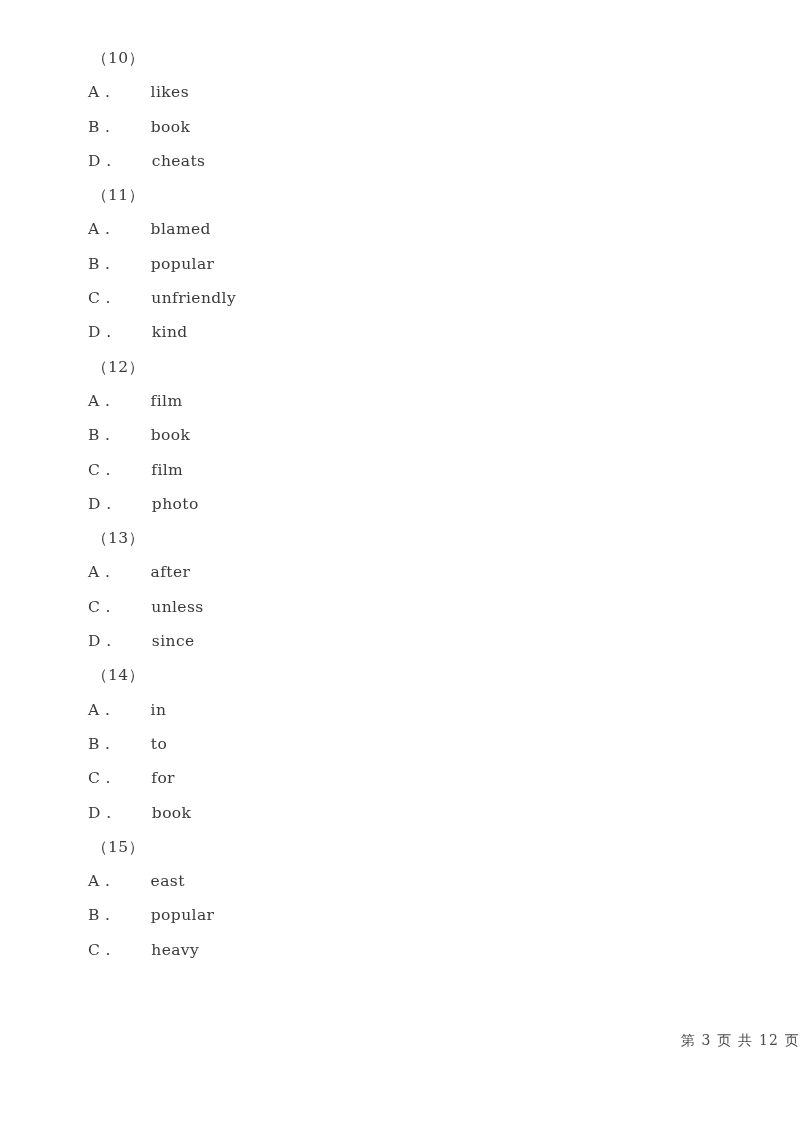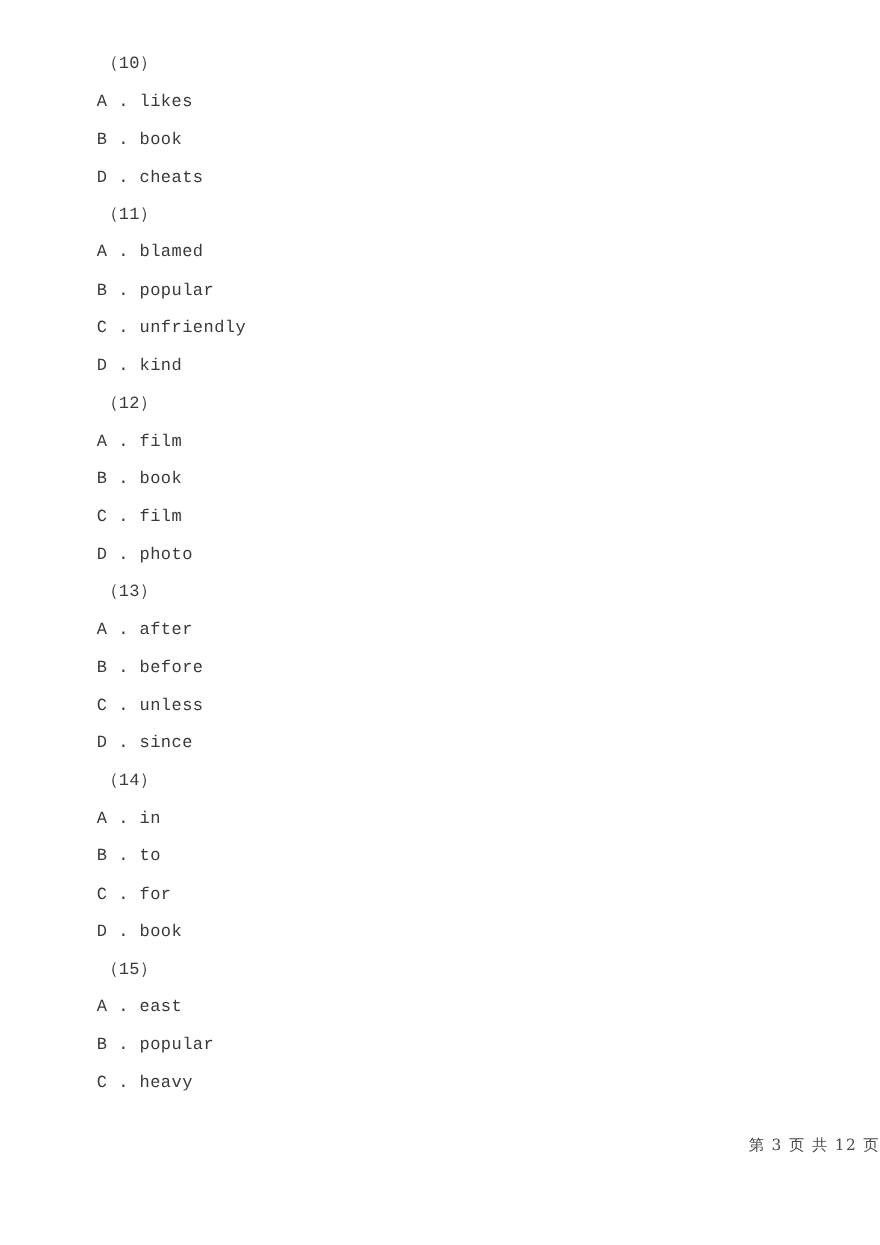--- a/index.html
+++ b/index.html
@@ -19,21 +19,20 @@
   }
   #content {
     position: absolute;
     left: 0;
     top: 0;
     width: 800px;
   }
   .q-group {
     margin: 0;
     padding: 0;
-    font-family: Liberation Mono, monospace;
   }
   .q-label {
     height: 34.3px;
     line-height: 34.3px;
     padding-left: 92px;
     font-size: 15.5px;
     letter-spacing: 0.4px;
     white-space: pre;
     color: #3a3a3a;
   }
@@ -47,20 +46,21 @@
     color: #3a3a3a;
   }
   .opt-letter {
     white-space: pre;
   }
   .opt-sep {
     white-space: pre;
   }
   .opt-text {
     white-space: pre;
+    margin-left: 35px;
   }
   #footer {
     position: absolute;
     left: 0;
     top: 1032px;
     width: 800px;
     text-align: right;
     font-size: 14px;
     letter-spacing: 1.2px;
     color: #4a4a4a;
@@ -90,21 +90,20 @@
       <div class="q-group">
         <div class="q-label">（12）</div>
         <div class="q-option"><span class="opt-letter">A</span><span class="opt-sep"> . </span><span class="opt-text">film</span></div>
         <div class="q-option"><span class="opt-letter">B</span><span class="opt-sep"> . </span><span class="opt-text">book</span></div>
         <div class="q-option"><span class="opt-letter">C</span><span class="opt-sep"> . </span><span class="opt-text">film</span></div>
         <div class="q-option"><span class="opt-letter">D</span><span class="opt-sep"> . </span><span class="opt-text">photo</span></div>
       </div>
       <div class="q-group">
         <div class="q-label">（13）</div>
         <div class="q-option"><span class="opt-letter">A</span><span class="opt-sep"> . </span><span class="opt-text">after</span></div>
-        <div class="q-option"><span class="opt-letter">B</span><span class="opt-sep"> . </span><span class="opt-text">before</span></div>
         <div class="q-option"><span class="opt-letter">C</span><span class="opt-sep"> . </span><span class="opt-text">unless</span></div>
         <div class="q-option"><span class="opt-letter">D</span><span class="opt-sep"> . </span><span class="opt-text">since</span></div>
       </div>
       <div class="q-group">
         <div class="q-label">（14）</div>
         <div class="q-option"><span class="opt-letter">A</span><span class="opt-sep"> . </span><span class="opt-text">in</span></div>
         <div class="q-option"><span class="opt-letter">B</span><span class="opt-sep"> . </span><span class="opt-text">to</span></div>
         <div class="q-option"><span class="opt-letter">C</span><span class="opt-sep"> . </span><span class="opt-text">for</span></div>
         <div class="q-option"><span class="opt-letter">D</span><span class="opt-sep"> . </span><span class="opt-text">book</span></div>
       </div>

